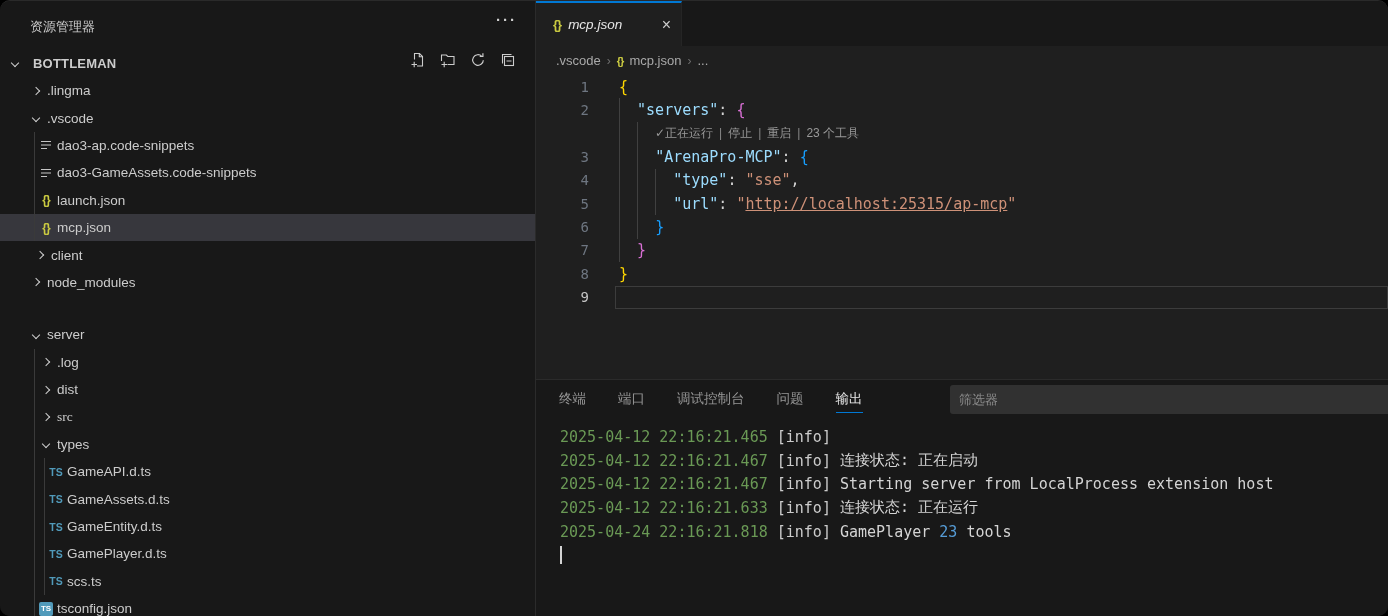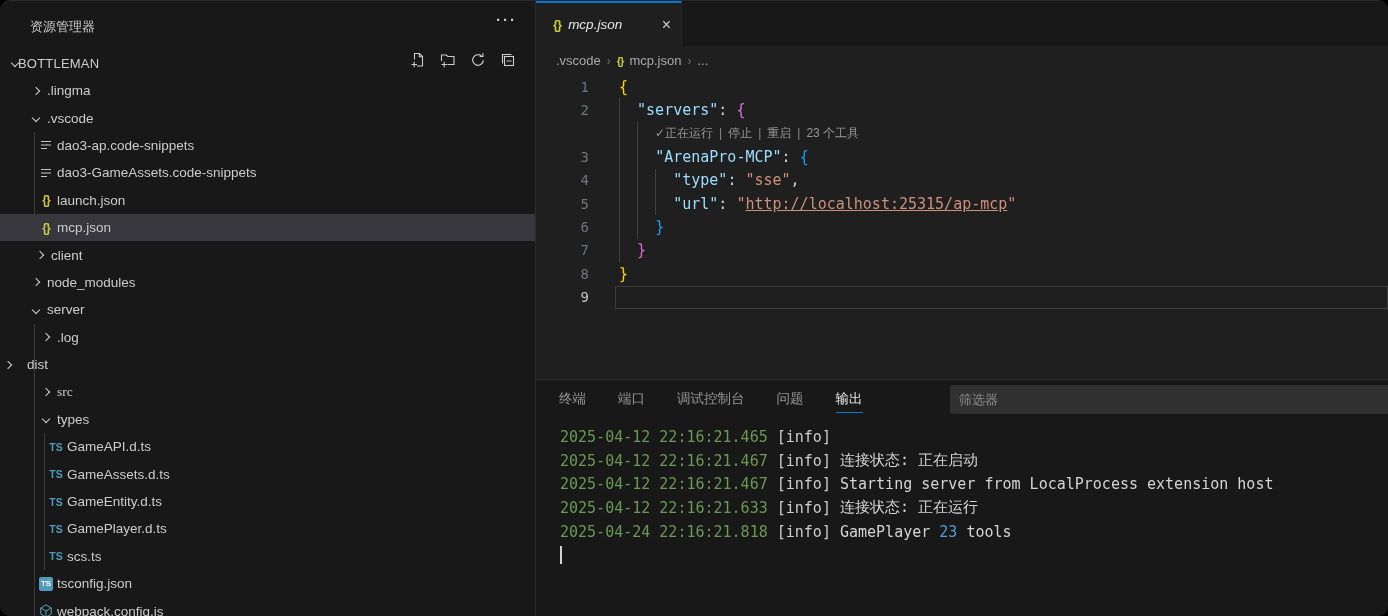--- a/index.html
+++ b/index.html
@@ -14,21 +14,21 @@
   
   .sidebar{position:absolute;left:0;top:0;width:536px;height:616px;background:var(--bg-side);
     border-right:1px solid var(--border);}
   .sb-titlebar{position:absolute;left:0;top:0;width:100%;height:48px;padding-left:32px;}
   .sb-title{position:absolute;left:30px;top:17px;font-size:13px;color:var(--fg);}
   .more-dots{position:absolute;right:18px;top:10px;font-size:15px;font-weight:bold;
     letter-spacing:2px;color:#cfcfcf;cursor:pointer;}
   .section-header{position:absolute;left:0;top:48px;width:100%;height:28px;display:flex;
     align-items:center;cursor:pointer;}
   .section-header .chev{margin-left:12px;}
-  .section-name{margin-left:0;font-size:13px;font-weight:normal;color:var(--fg);letter-spacing:.2px;}
+  .section-name{margin-left:15px;font-size:13px;font-weight:bold;color:var(--fg);letter-spacing:.2px;}
   .sb-actions{position:absolute;right:18px;top:50px;display:flex;gap:12px;align-items:center;}
   .sb-actions .abtn{width:18px;height:18px;display:flex;align-items:center;justify-content:center;cursor:pointer;}
   .tree{position:absolute;left:0;top:76px;width:100%;height:540px;overflow:hidden;}
   .trow{position:relative;height:27.4px;display:flex;align-items:center;font-size:13.5px;
     color:var(--fg);cursor:pointer;white-space:nowrap;}
   .trow.sel{background:#37373d;}
   .tguide{position:absolute;top:0;bottom:0;width:1px;background:#3a3a3a;}
   .ticon{width:16px;height:16px;display:flex;align-items:center;justify-content:center;
     flex:0 0 16px;margin-right:3px;}
   .chev{width:6px;height:6px;border-right:1.5px solid #cfcfcf;border-bottom:1.5px solid #cfcfcf;
@@ -187,34 +187,34 @@
             <span class="chev right"></span>
           </span>
           <span>client</span>
         </div>
         <div class="trow" style="padding-left: 28px;">
           <span class="ticon">
             <span class="chev right"></span>
           </span>
           <span>node_modules</span>
         </div>
-        <div class="trow" style="padding-left: 28px;">
+        <div class="trow" style="padding-left: 28px; margin-top: 25px;">
           <span class="ticon">
             <span class="chev down"></span>
           </span>
           <span>server</span>
         </div>
         <div class="trow" style="padding-left: 38px;">
           <span class="tguide" style="left: 34px;"></span>
           <span class="ticon">
             <span class="chev right"></span>
           </span>
           <span>.log</span>
         </div>
-        <div class="trow" style=" gap: 8px;">
+        <div class="trow" style="padding-left: 38px;">
           <span class="tguide" style="left: 34px;"></span>
           <span class="ticon">
             <span class="chev right"></span>
           </span>
           <span>dist</span>
         </div>
         <div class="trow" style="padding-left: 38px; font-family: Liberation Serif, serif;">
           <span class="tguide" style="left: 34px;"></span>
           <span class="ticon">
             <span class="chev right"></span>

